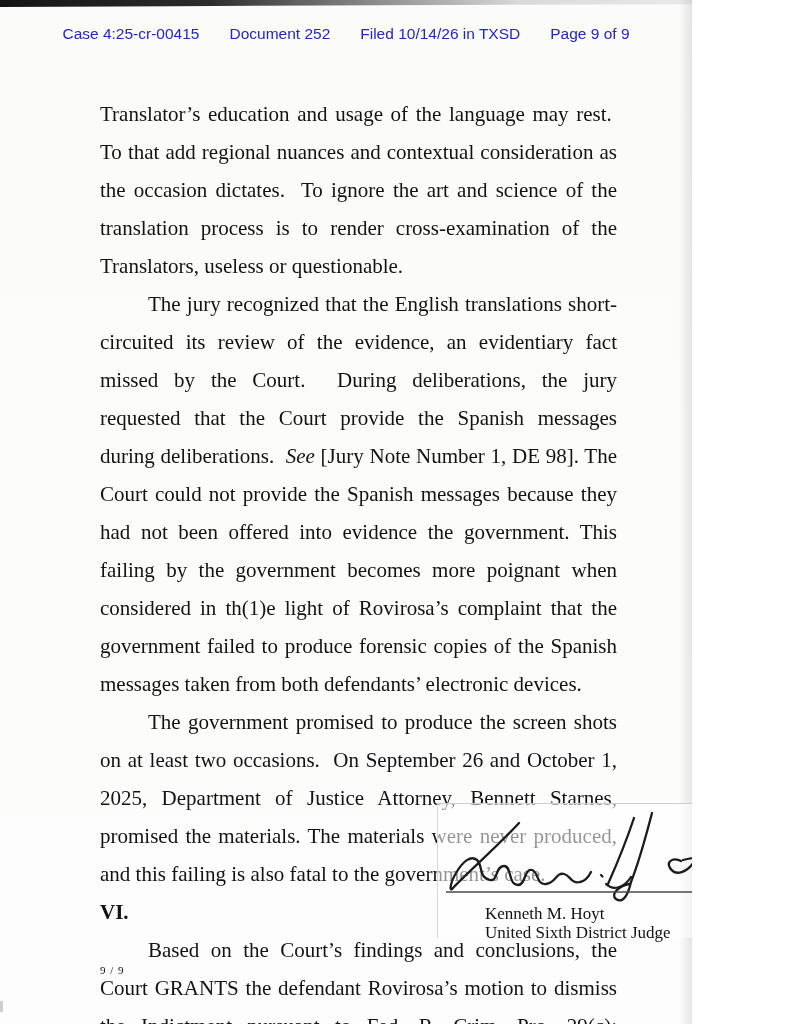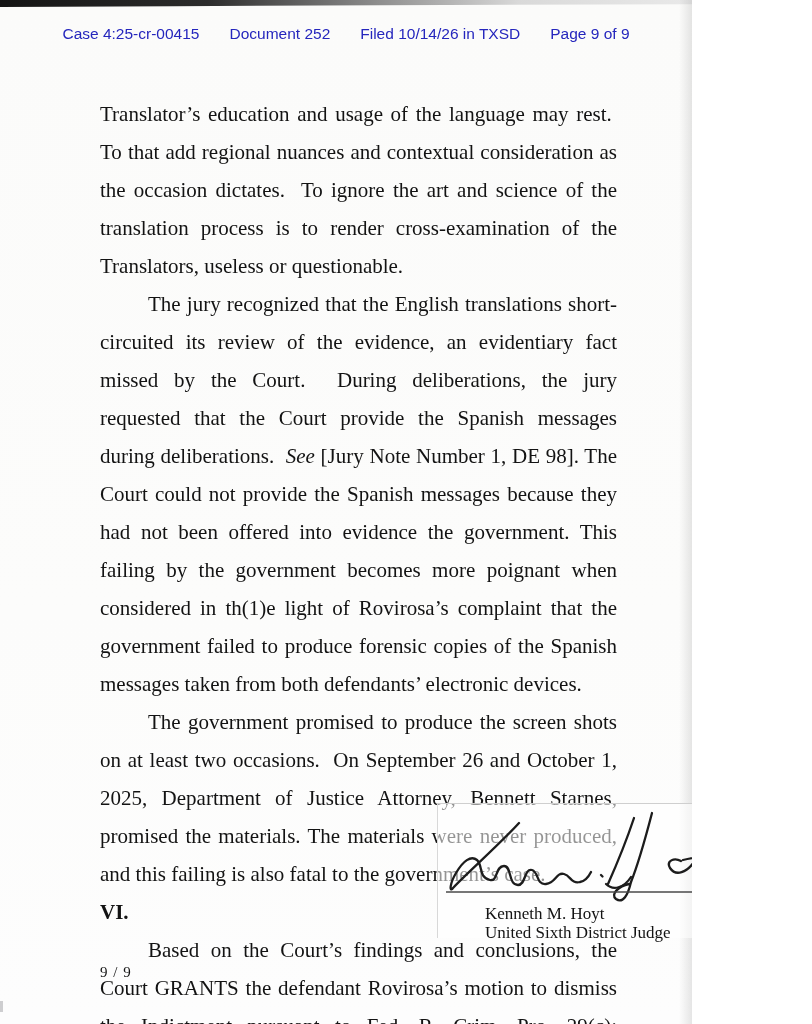--- a/index.html
+++ b/index.html
@@ -52,21 +52,21 @@
     position:absolute;left:437px;top:803px;width:356px;height:134px;
     border-top:1px solid #cfcfcf;border-left:1px solid #d8d8d8;
     background:rgba(255,255,255,0.55);
   }
   .sigblock svg{position:absolute;top:0;left:0;pointer-events:none;}
   .sig-names{
     position:absolute;top:100px;left:10px;
     font-size:17px;line-height:19px;white-space:nowrap;margin-left:37px;
   }
   .footer-page{
-    position:absolute;left:100px;top:964px;font-size:15px;letter-spacing:1px;
+    position:absolute;left:100px;top:964px;font-size:11px;letter-spacing:1px;
   }
 </style>
 </head>
 <body>
 
 <div class="page">
 
   <div class="edge-top"></div>
   <div class="edge-right"></div>
   <div class="edge-speck"></div>

